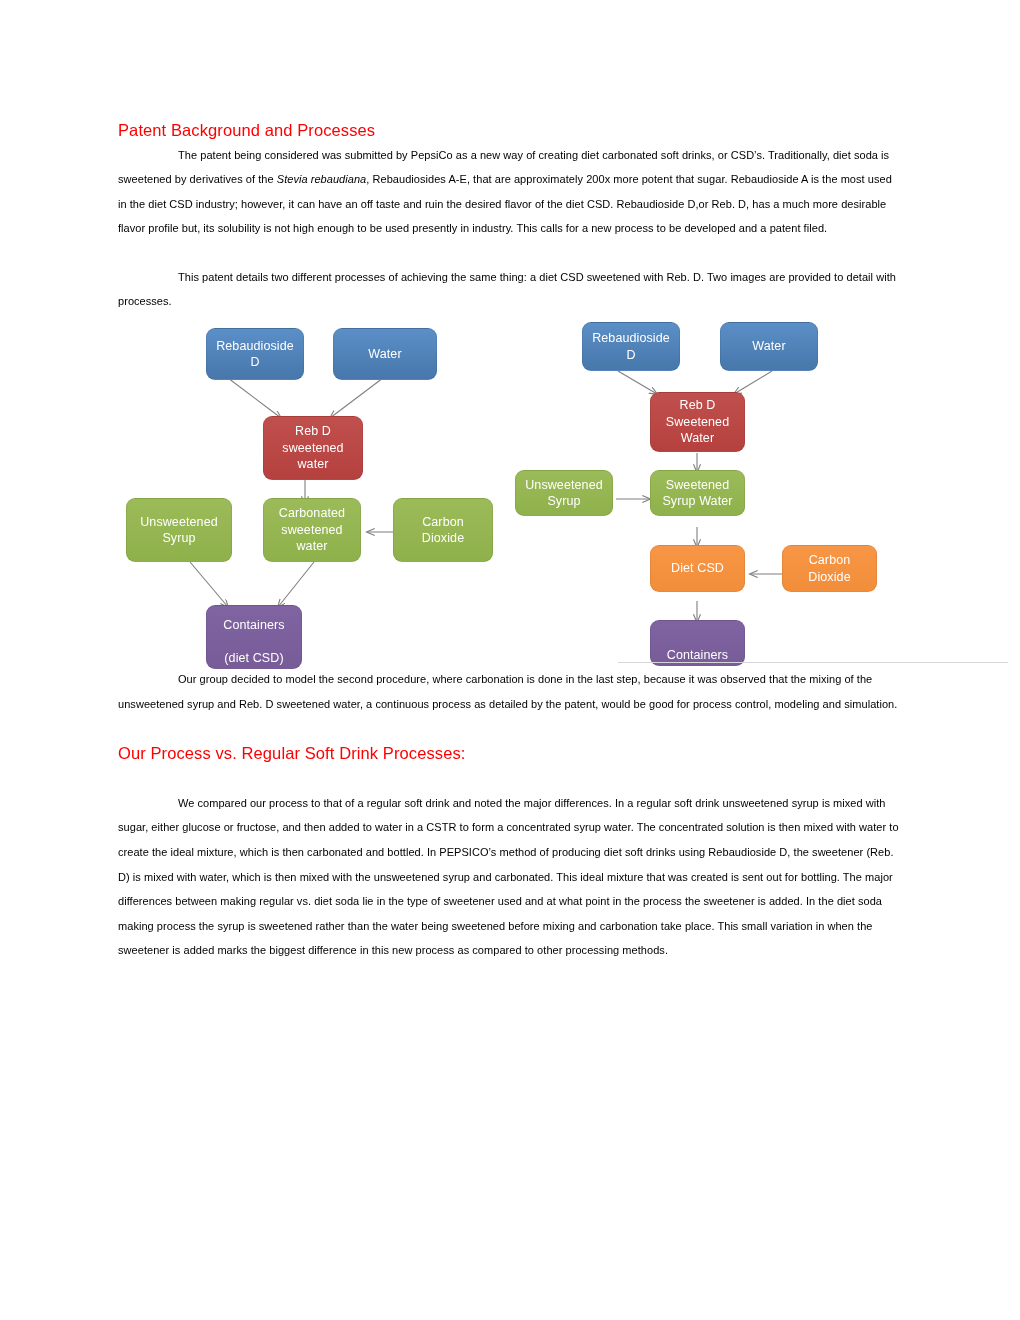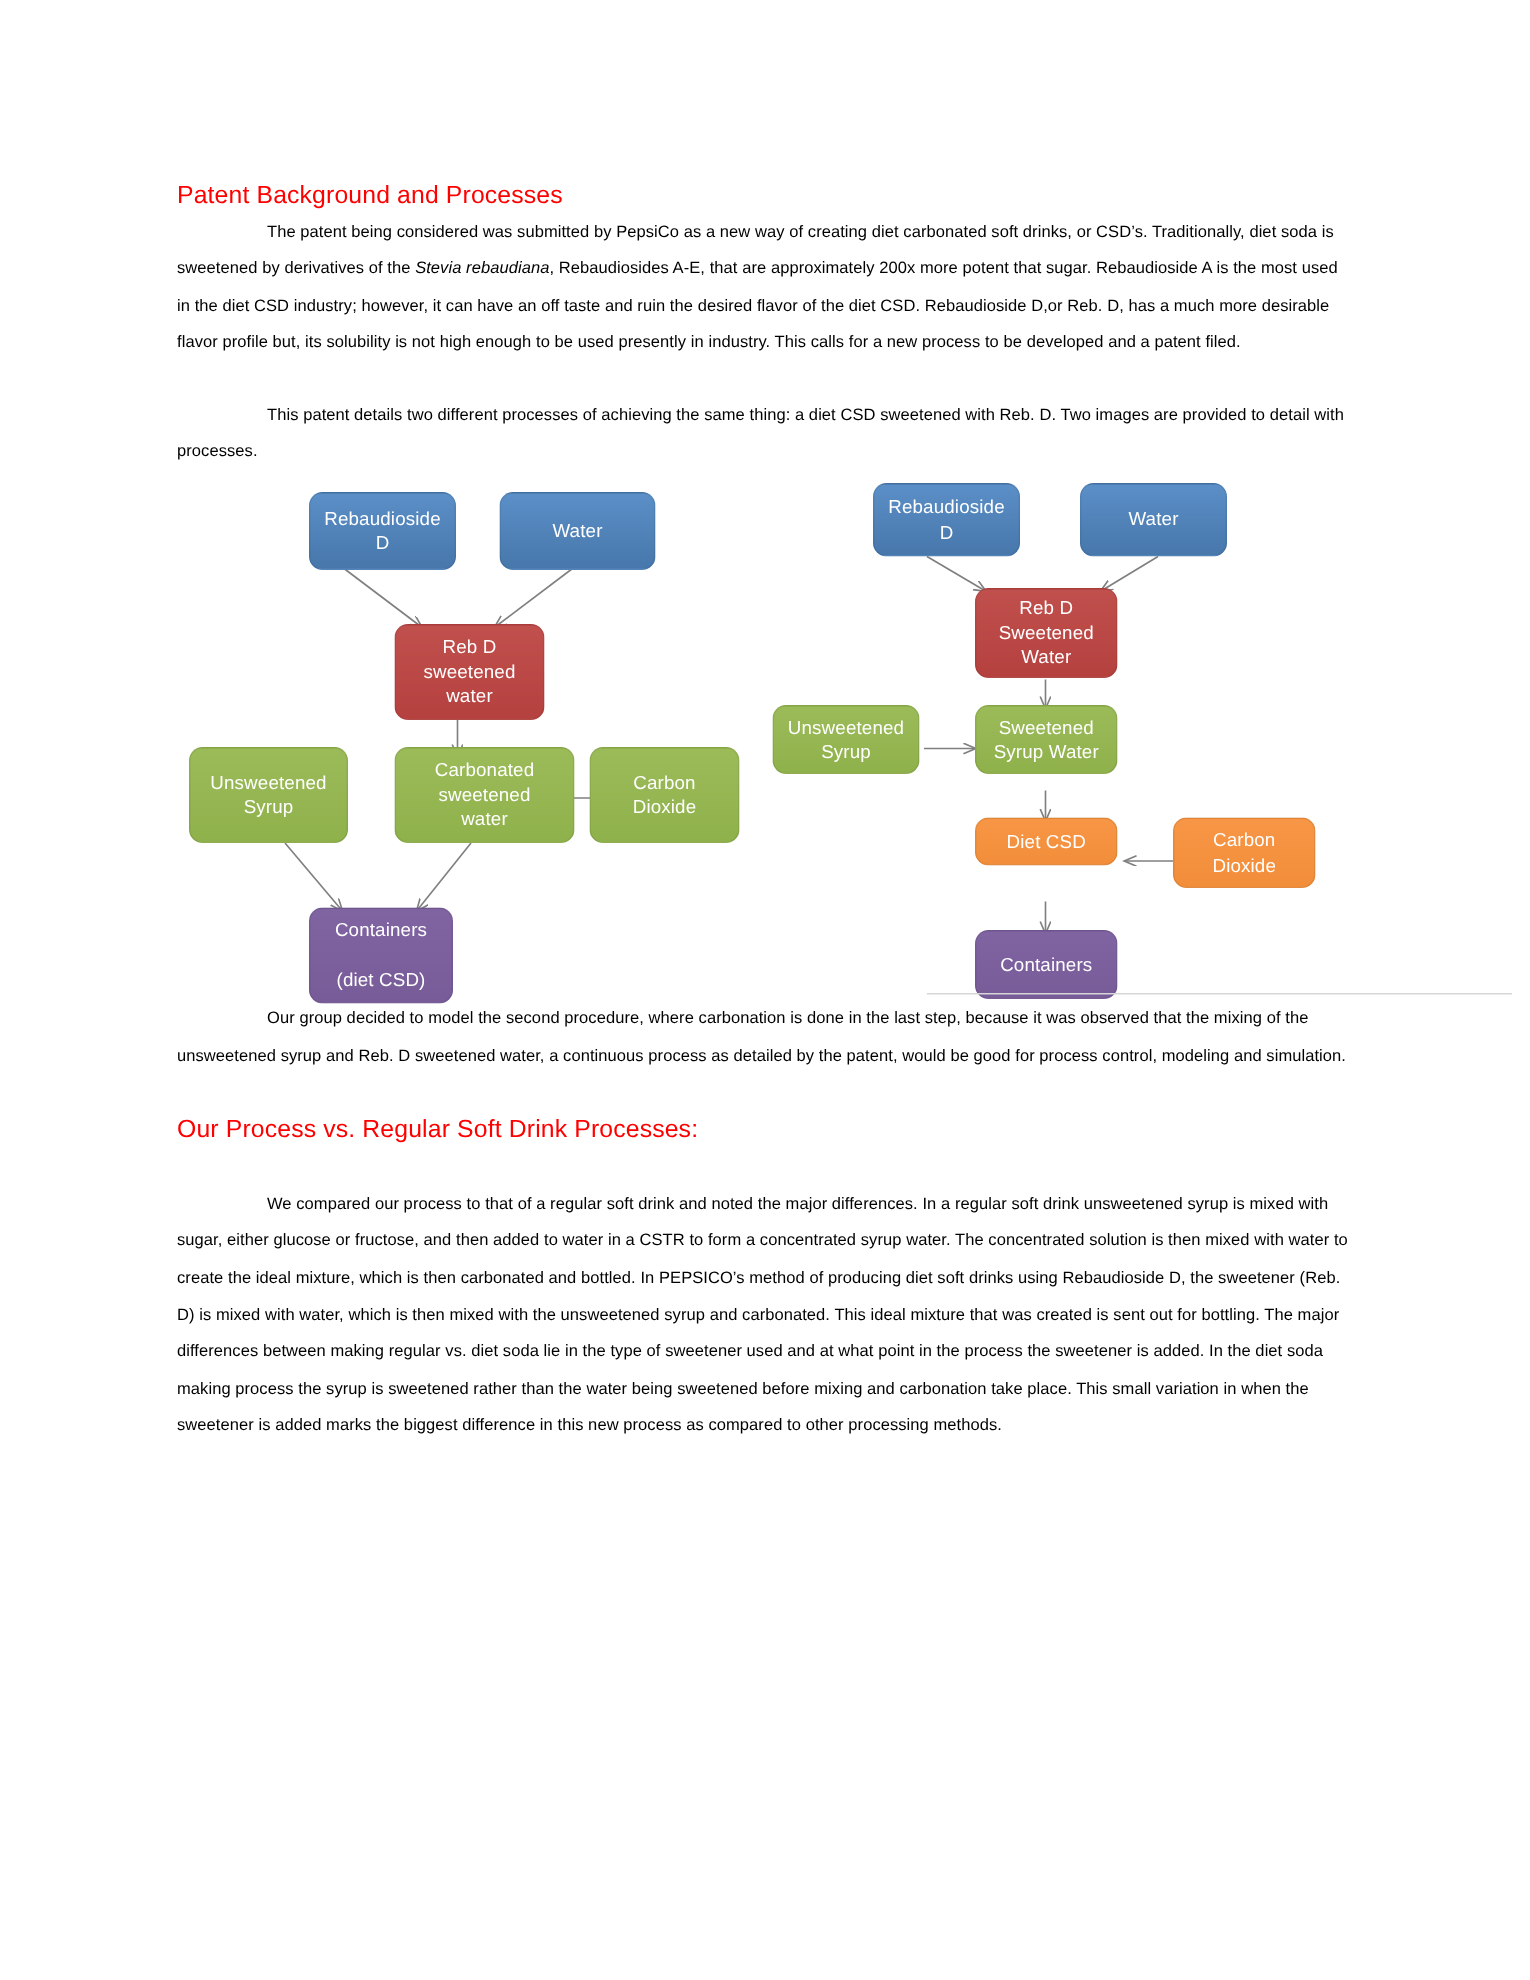--- a/index.html
+++ b/index.html
@@ -78,21 +78,21 @@
     font-size: 12.5px;
     line-height: 16.5px;
     padding: 2px 4px;
     letter-spacing: 0.1px;
     border: 1px solid rgba(0,0,0,0.07);
   }
   .node span { display: block; width: 100%; }
   .node.blue   { background: linear-gradient(#5b8fc7, #4777ab); }
   .node.red    { background: linear-gradient(#c0504d, #b5413f); text-align: center; }
   .node.green  { background: linear-gradient(#9bbb59, #8fb14b); }
-  .node.purple { background: linear-gradient(#8064a2, #775c98); }
+  .node.purple { background: linear-gradient(#8064a2, #775c98); align-items: flex-end; }
   .node.orange { background: linear-gradient(#f79646, #f28e3a); }
 
   svg.edges {
     position: absolute;
     left: 0; top: 0;
     width: 392px;
     height: 345px;
     overflow: visible;
   }
   .divider {
@@ -142,21 +142,21 @@
         </div>
         <div class="node blue" style="left:215px; top:6px;   width:104px; height:52px;">
           <span>Water</span>
         </div>
         <div class="node red" style="left:145px; top:94px;  width:100px; height:64px;">
           <span>Reb D<br>sweetened<br>water</span>
         </div>
         <div class="node green" style="left:8px;   top:176px; width:106px; height:64px;">
           <span>Unsweetened<br>Syrup</span>
         </div>
-        <div class="node green" style="left:145px; top:176px; width:120px; height:64px;">
+        <div class="node green" style="left:145px; top:176px; width:98px; height:64px;">
           <span>Carbonated<br>sweetened<br>water</span>
         </div>
         <div class="node green" style="left:275px; top:176px; width:100px; height:64px;">
           <span>Carbon<br>Dioxide</span>
         </div>
         <div class="node purple" style="left:88px;  top:283px; width:96px;  height:64px;">
           <span>Containers<br><br>(diet CSD)</span>
         </div>
       </div>
 
@@ -186,21 +186,21 @@
         </div>
         <div class="node red" style="left:140px; top:70px;  width:95px;  height:60px;">
           <span>Reb D<br>Sweetened<br>Water</span>
         </div>
         <div class="node green" style="left:5px;   top:148px; width:98px;  height:46px;">
           <span>Unsweetened<br>Syrup</span>
         </div>
         <div class="node green" style="left:140px; top:148px; width:95px;  height:46px;">
           <span>Sweetened<br>Syrup Water</span>
         </div>
-        <div class="node orange" style="left:140px; top:223px; width:95px;  height:32px;justify-content:flex-end;">
+        <div class="node orange" style="left:140px; top:223px; width:95px;  height:47px;justify-content:flex-end;">
           <span>Diet CSD</span>
         </div>
         <div class="node orange" style="left:272px; top:223px; width:95px;  height:47px;">
           <span>Carbon<br>Dioxide</span>
         </div>
         <div class="node purple" style="left:140px; top:298px; width:95px;  height:46px;">
           <span>Containers</span>
         </div>
       </div>
 

